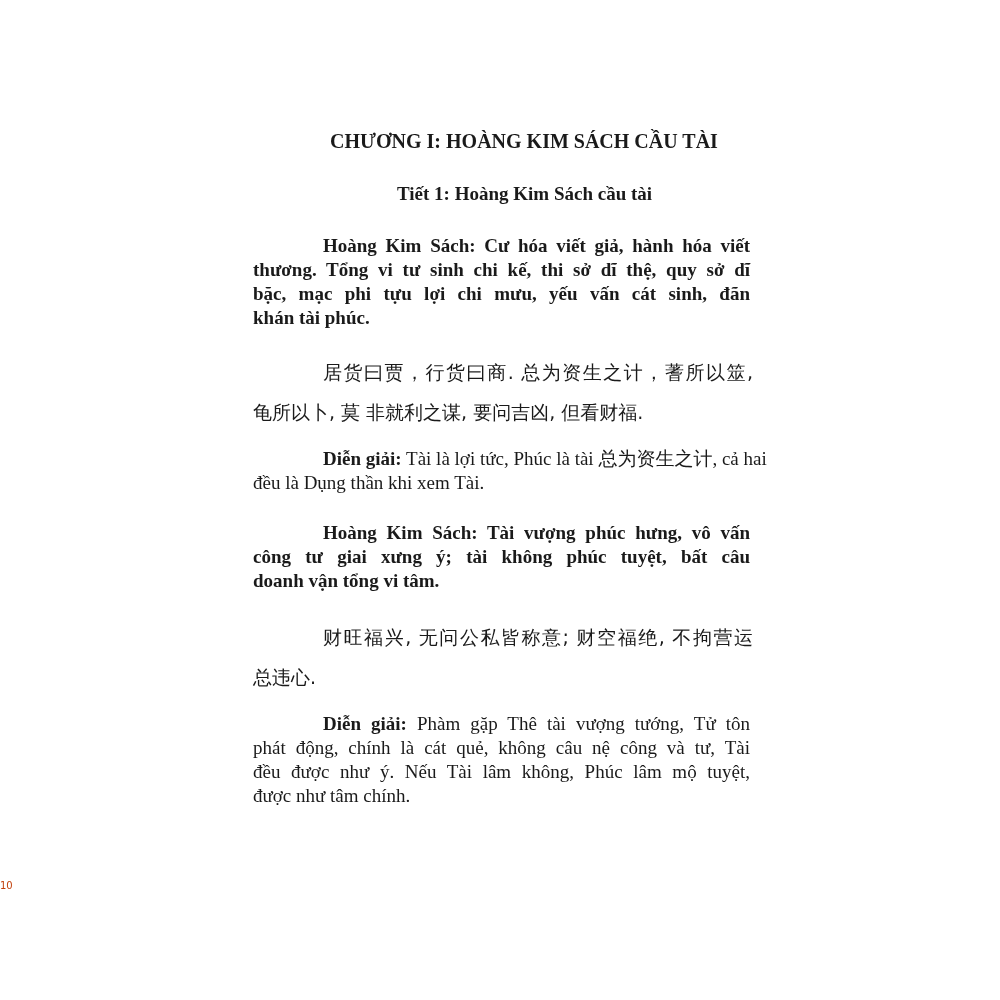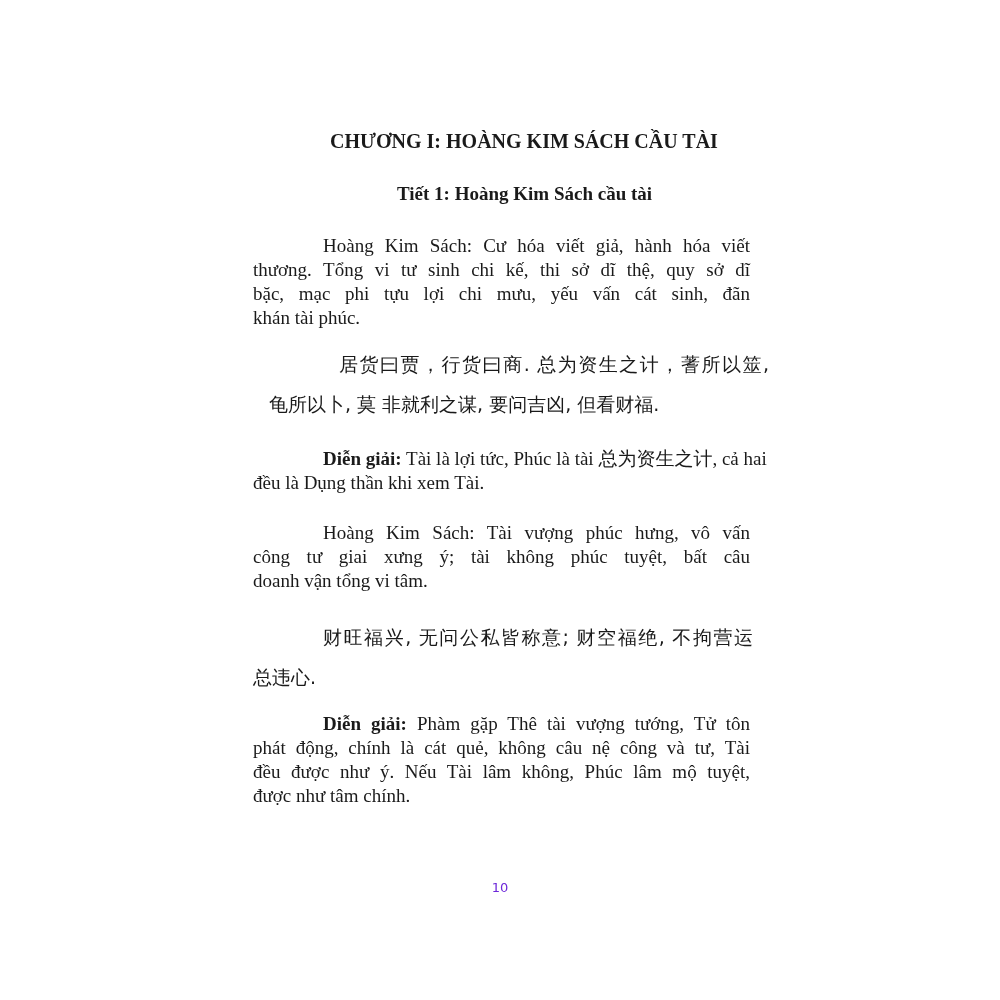--- a/index.html
+++ b/index.html
@@ -6,41 +6,41 @@
   body { width:1000px; height:1000px; position:relative; overflow:hidden; }
   .page { position:absolute; left:0; top:0; width:1000px; height:1000px; background:#fff; color:#1a1a1a; }
   .serif { font-family: "Liberation Serif", "DejaVu Serif", serif; }
   .sans { font-family: "DejaVu Sans", "Liberation Sans", sans-serif; }
   .chapter-title { position:absolute; top:130px; left:0; width:1000px; text-align:center; font-size:20px; font-weight:bold; padding-left:48px; box-sizing:border-box; }
   .section-title { position:absolute; top:183px; left:373px; font-size:19px; font-weight:bold;margin-left:24px; }
   .para { position:absolute; left:253px; width:497px; font-size:19px; line-height:24px; }
   .para .line { display:block; white-space:nowrap; text-align:justify; text-align-last:justify; }
   .para .line.last { text-align-last:left; }
   .para .line.indent { padding-left:70px; }
-  .bold { font-weight:normal; }
+  .bold { font-weight:bold; }
   .cn { font-size:19px; line-height:40px; }
-  .page-number { position:absolute; top:880px; left:0; width:1000px; text-align:center; font-size:13px; color:#6d28d9; }
+  .page-number { position:absolute; top:880px; left:0; width:1000px; text-align:left; font-size:10px; color:#c2410c; }
 </style>
 </head>
 <body>
 
 <div class="page">
 
   <div class="chapter-title serif">CHƯƠNG I: HOÀNG KIM SÁCH CẦU TÀI</div>
 
   <div class="section-title serif">Tiết 1: Hoàng Kim Sách cầu tài</div>
 
   <div class="para serif bold" style="top:234px;">
     <span class="line indent">Hoàng Kim Sách: Cư hóa viết giả, hành hóa viết</span>
     <span class="line">thương. Tổng vi tư sinh chi kế, thi sở dĩ thệ, quy sở dĩ</span>
     <span class="line">bặc, mạc phi tựu lợi chi mưu, yếu vấn cát sinh, đãn</span>
     <span class="line last">khán tài phúc.</span>
   </div>
 
-  <div class="para sans cn" style="top:344px; width:500px;margin-left:16px;">
+  <div class="para sans cn" style="top:352px; width:500px;">
     <span class="line indent">居货曰贾，行货曰商. 总为资生之计，蓍所以筮,</span>
     <span class="line last">龟所以卜, 莫 非就利之谋, 要问吉凶, 但看财福.</span>
   </div>
 
   <div class="para serif" style="top:447px;">
     <span class="line indent"><b>Diễn giải:</b><span> Tài là lợi tức, Phúc là tài 总为资生之计, cả hai</span></span>
     <span class="line last">đều là Dụng thần khi xem Tài.</span>
   </div>
 
   <div class="para serif bold" style="top:521px;">

